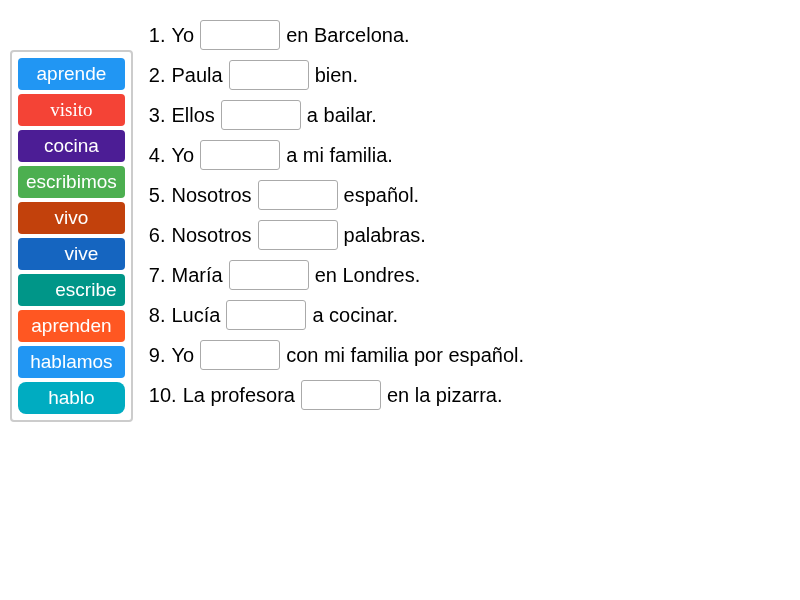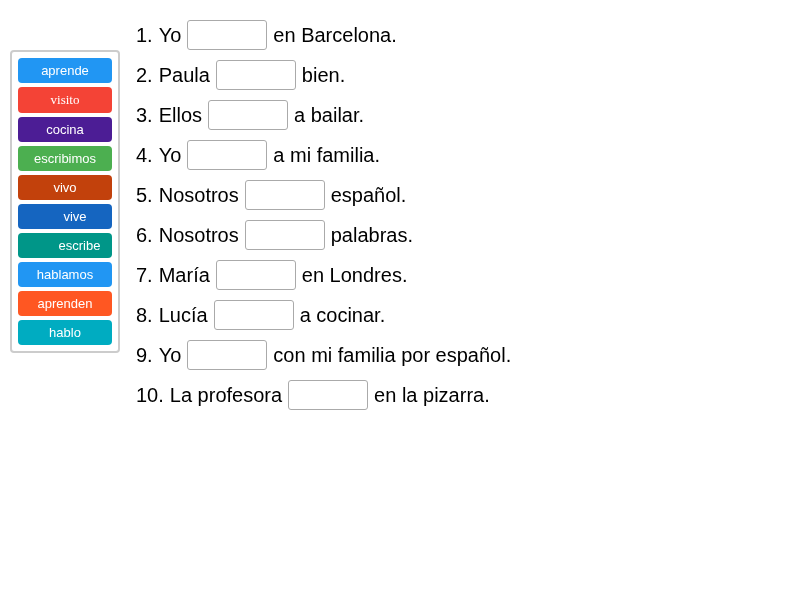--- a/index.html
+++ b/index.html
@@ -25,21 +25,21 @@
       border: 2px solid #ccc;
       padding: 6px;
       border-radius: 4px;
     }
 
     .word-tile {
       color: #fff;
       text-align: center;
       border-radius: 4px;
       padding: 5px 8px;
-      font-size: 13px;
+      font-size: 19px;
       font-weight: 500;
       cursor: grab;
       user-select: none;
     }
 
     .main-content {
       display: flex;
       flex-direction: column;
       gap: 10px;
       padding: 10px 16px;
@@ -69,23 +69,23 @@
 <body>
 
 <div class="sidebar">
     <div class="word-tile" style="background-color: rgb(33, 150, 243);">aprende</div>
     <div class="word-tile" style="background-color: rgb(244, 67, 54); font-family: Liberation Serif, serif;">visito</div>
     <div class="word-tile" style="background-color: #4c1d95;">cocina</div>
     <div class="word-tile" style="background-color: rgb(76, 175, 80);">escribimos</div>
     <div class="word-tile" style="background-color: #c2410c;">vivo</div>
     <div class="word-tile" style="background-color: rgb(21, 101, 192); padding-left: 28px;">vive</div>
     <div class="word-tile" style="background-color: rgb(0, 150, 136); padding-left: 37px;">escribe</div>
+    <div class="word-tile" style="background-color: rgb(255, 87, 34);">aprenden</div>
     <div class="word-tile" style="background-color: rgb(33, 150, 243);">hablamos</div>
-    <div class="word-tile" style="background-color: rgb(255, 87, 34);">aprenden</div>
-    <div class="word-tile" style="background-color: rgb(0, 172, 193);">hablo</div>
+    <div class="word-tile" style="background-color: rgb(0, 172, 193); border-radius: 8px;">hablo</div>
   </div>
 
 <div class="main-content">
     <div class="sentence-row">
       <span>1.</span>
       <span>Yo</span>
       <span class="drop-box"></span>
       <span>en Barcelona.</span>
     </div>
     <div class="sentence-row">

